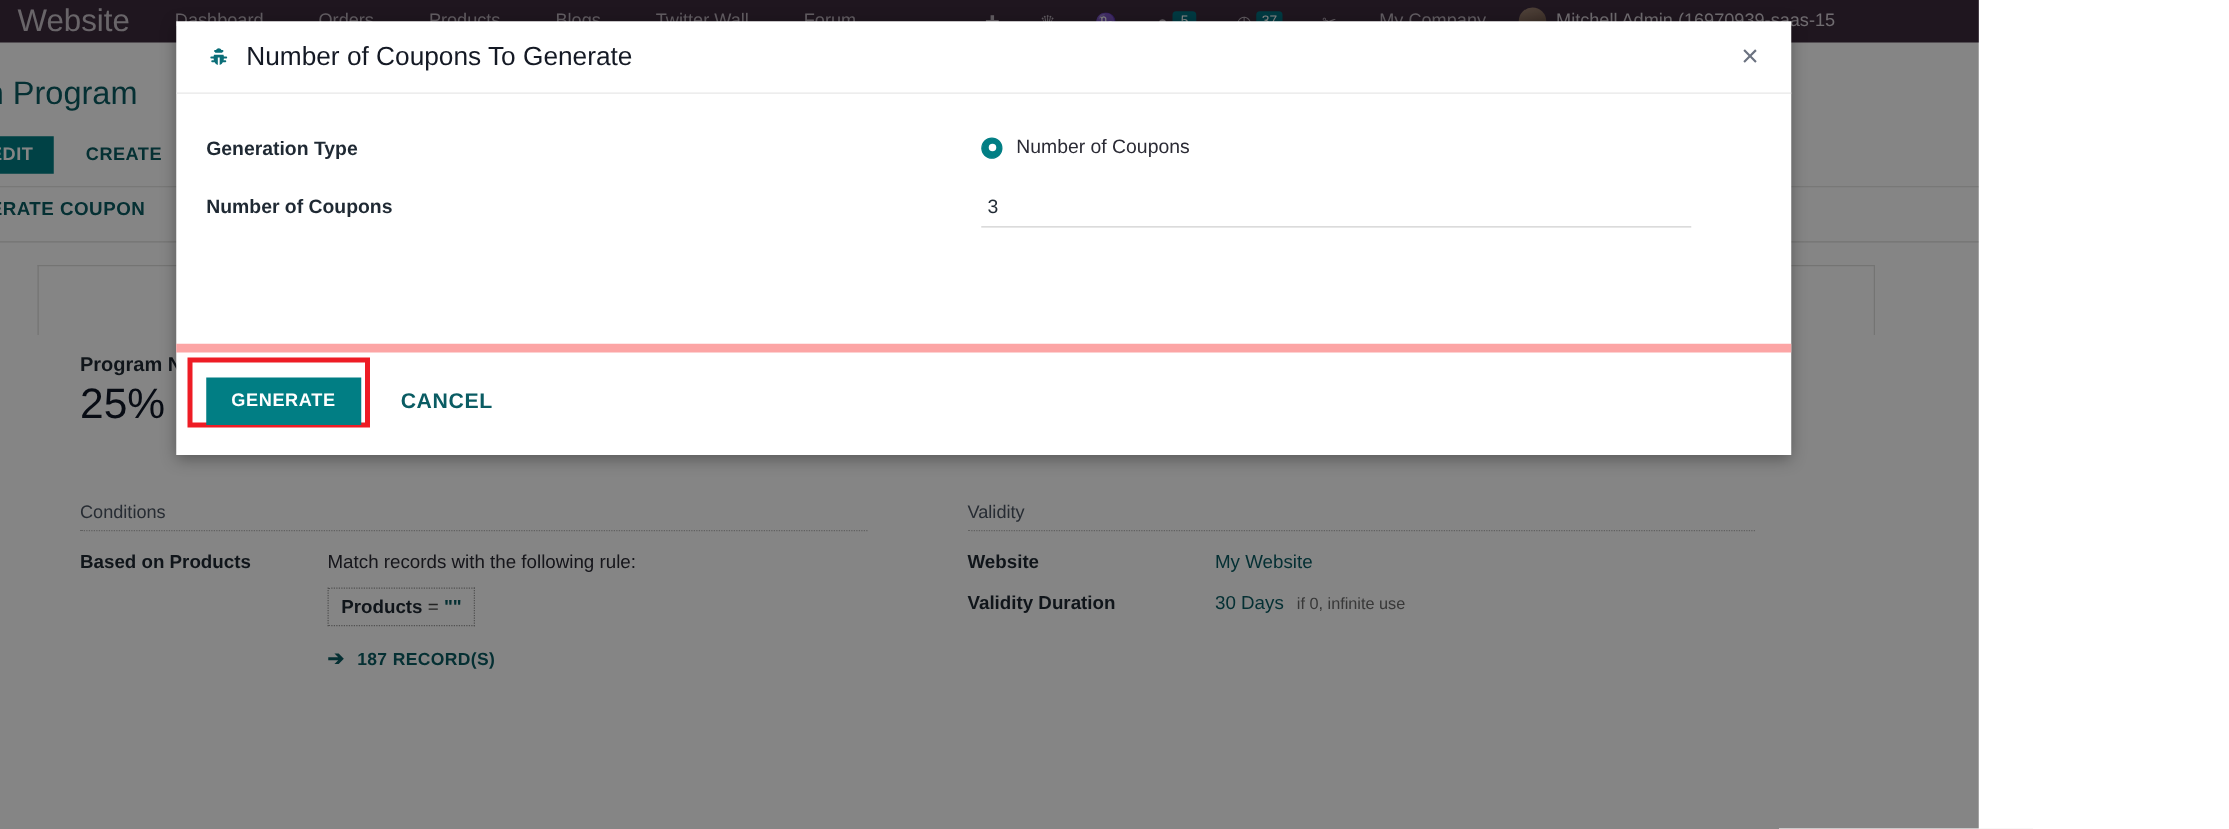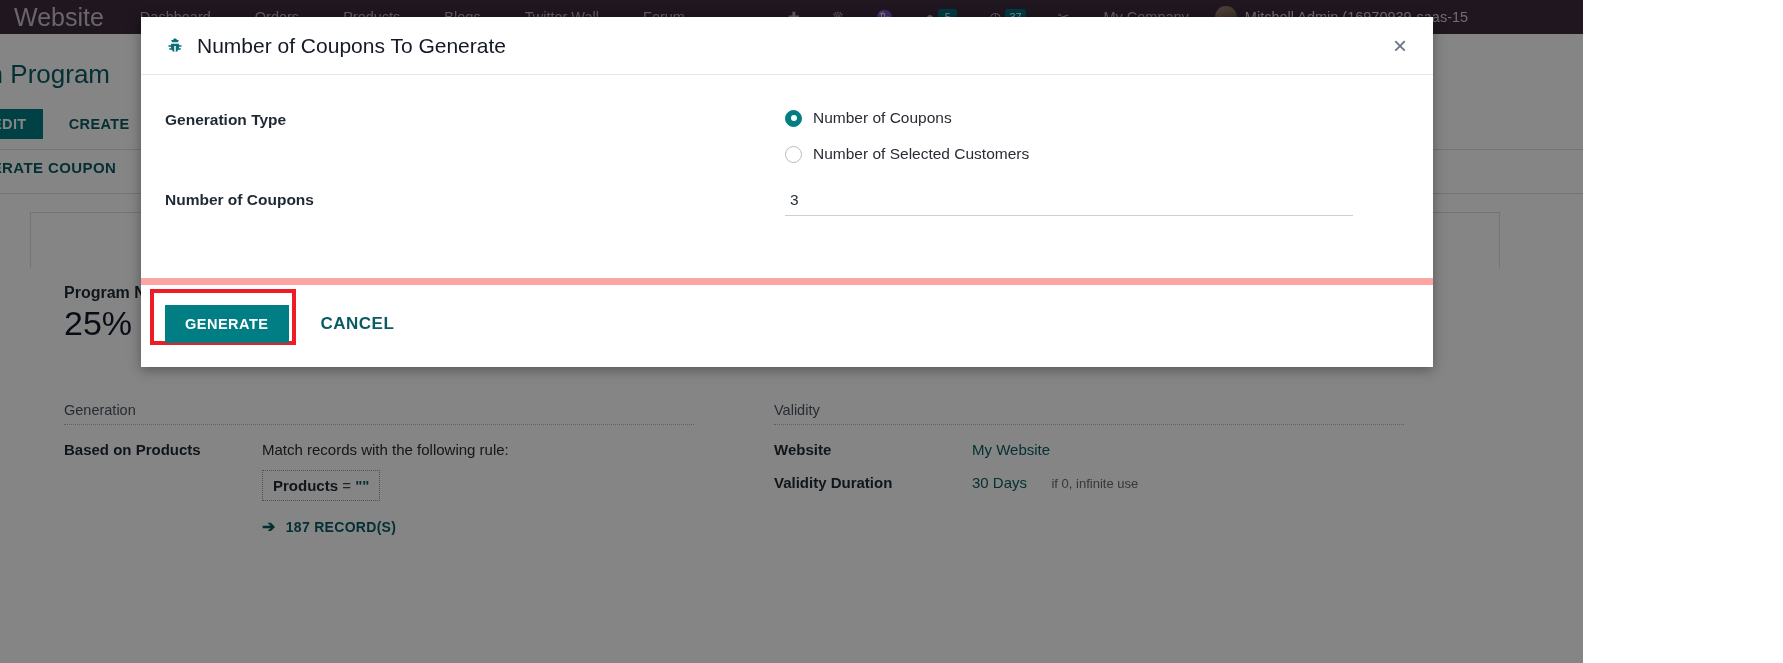--- a/index.html
+++ b/index.html
@@ -259,21 +259,21 @@
   .field-value {
     font-size: 15px;
     color: #2b2b35;
   }
   .field-value.link {
     color: #0a5c63;
   }
   .field-hint {
     font-size: 13px;
     color: #6b6b6b;
-    margin-left: 20px;
+    margin-left: 6px;
   }
   .rule-chip {
     display: inline-block;
     border: 1px dotted #9a9a9a;
     padding: 6px 10px;
     margin-top: 12px;
     font-size: 15px;
     font-weight: 700;
     color: #1f2933;
   }
@@ -502,21 +502,21 @@
       <div class="stat-boxes"></div>
       <div class="stat-right">Coupons</div>
 
       <div class="program-block">
         <div class="program-label">Program Name</div>
         <div class="program-value">25%</div>
       </div>
 
       <div class="cols">
         <div class="col left">
-          <div class="section-title">Generation</div>
+          <div class="section-title">Conditions</div>
           <div class="field-row">
             <div class="field-label">Based on Products</div>
             <div>
               <div class="field-value">Match records with the following rule:</div>
               <div class="rule-chip">
                 <span>Products</span>
                 <span class="eq">=</span>
                 <span class="val">""</span>
               </div>
               <div class="records-line">
@@ -559,24 +559,20 @@
     </div>
 
     <div class="modal-body">
       <div class="form-row">
         <div class="form-label">Generation Type</div>
         <div class="form-control">
           <label class="radio-opt">
             <span class="radio checked"></span>
             <span class="radio-label">Number of Coupons</span>
           </label>
-          <label class="radio-opt">
-            <span class="radio"></span>
-            <span class="radio-label">Number of Selected Customers</span>
-          </label>
         </div>
       </div>
 
       <div class="form-row">
         <div class="form-label">Number of Coupons</div>
         <div class="form-control">
           <input class="num-input" type="text" value="3" style="">
         </div>
       </div>
     </div>

